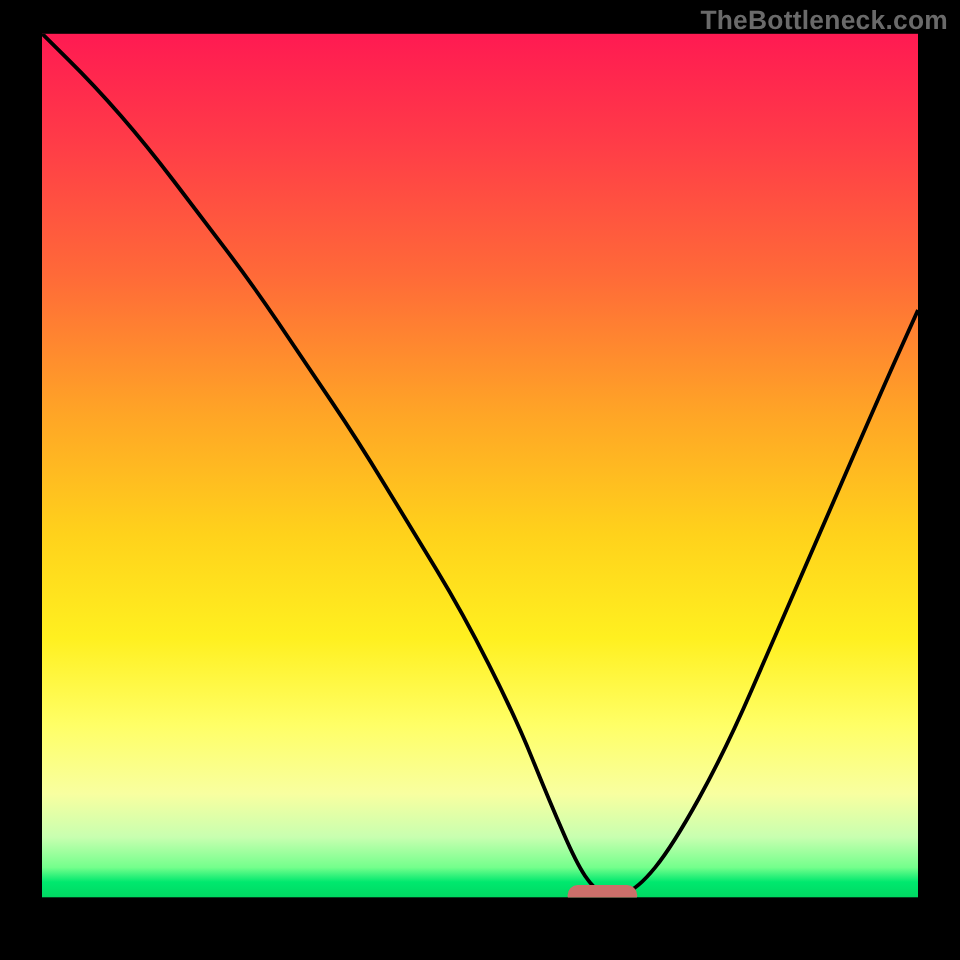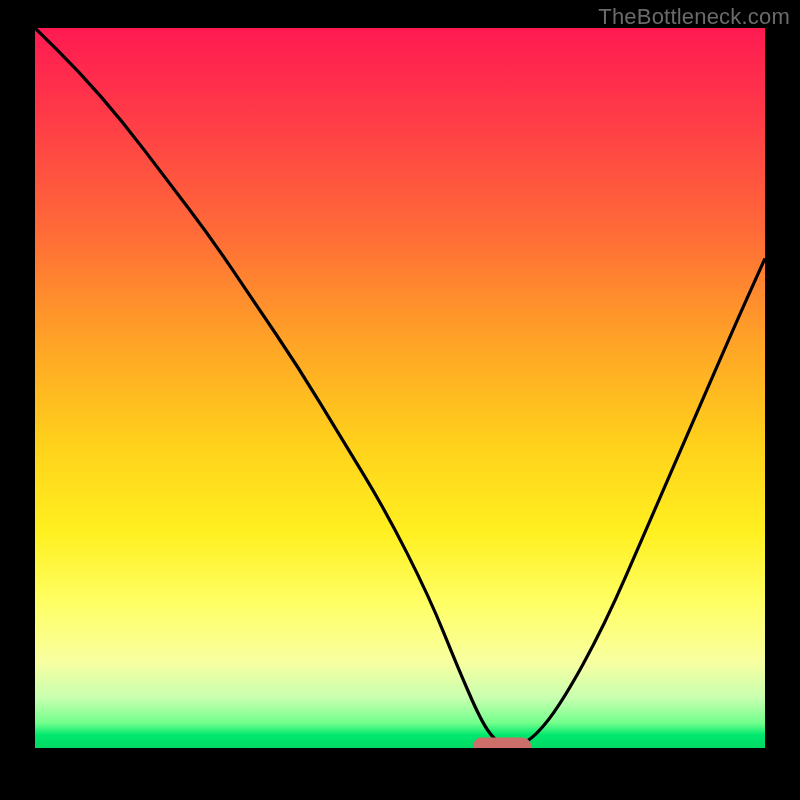--- a/index.html
+++ b/index.html
@@ -16,21 +16,21 @@
     width: 800px;
     height: 800px;
     background: #000;
   }
   .watermark {
     position: absolute;
     top: 4px;
     right: 10px;
     color: #6a6a6a;
     font-size: 22px;
-    font-weight: 400;
+    font-weight: 700;
     letter-spacing: 0.2px;
     z-index: 10;
     margin-left: 15px;
   }
   .plot-area {
     position: absolute;
     left: 35px;
     top: 28px;
     width: 730px;
     height: 720px;

